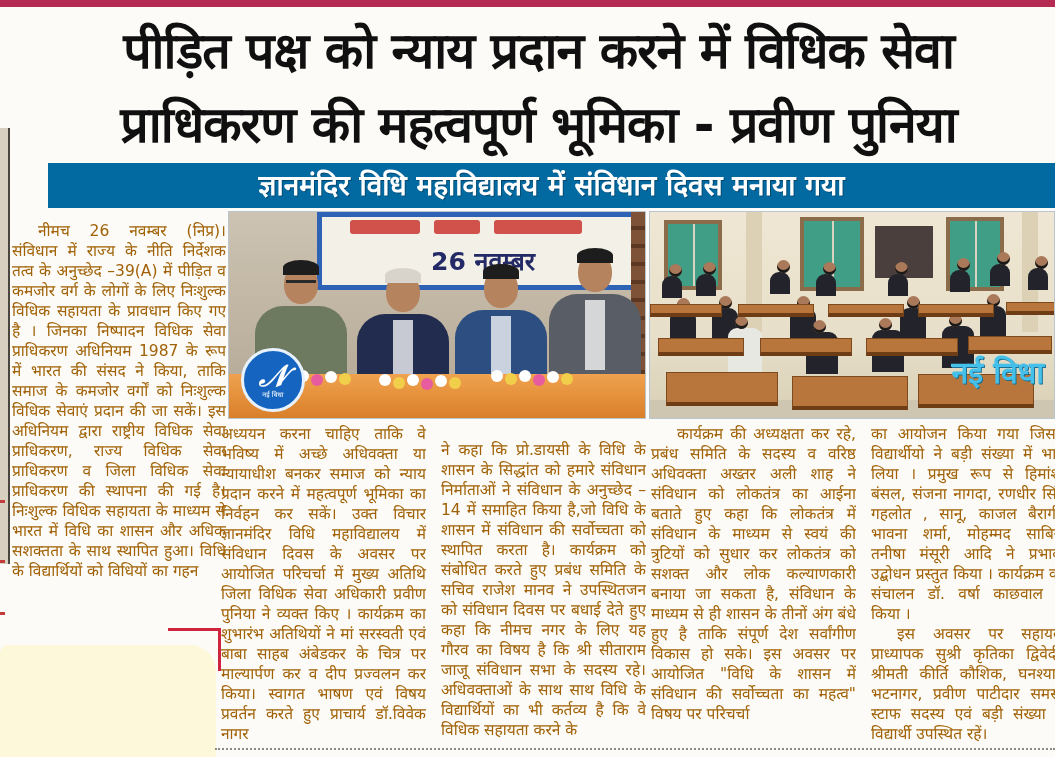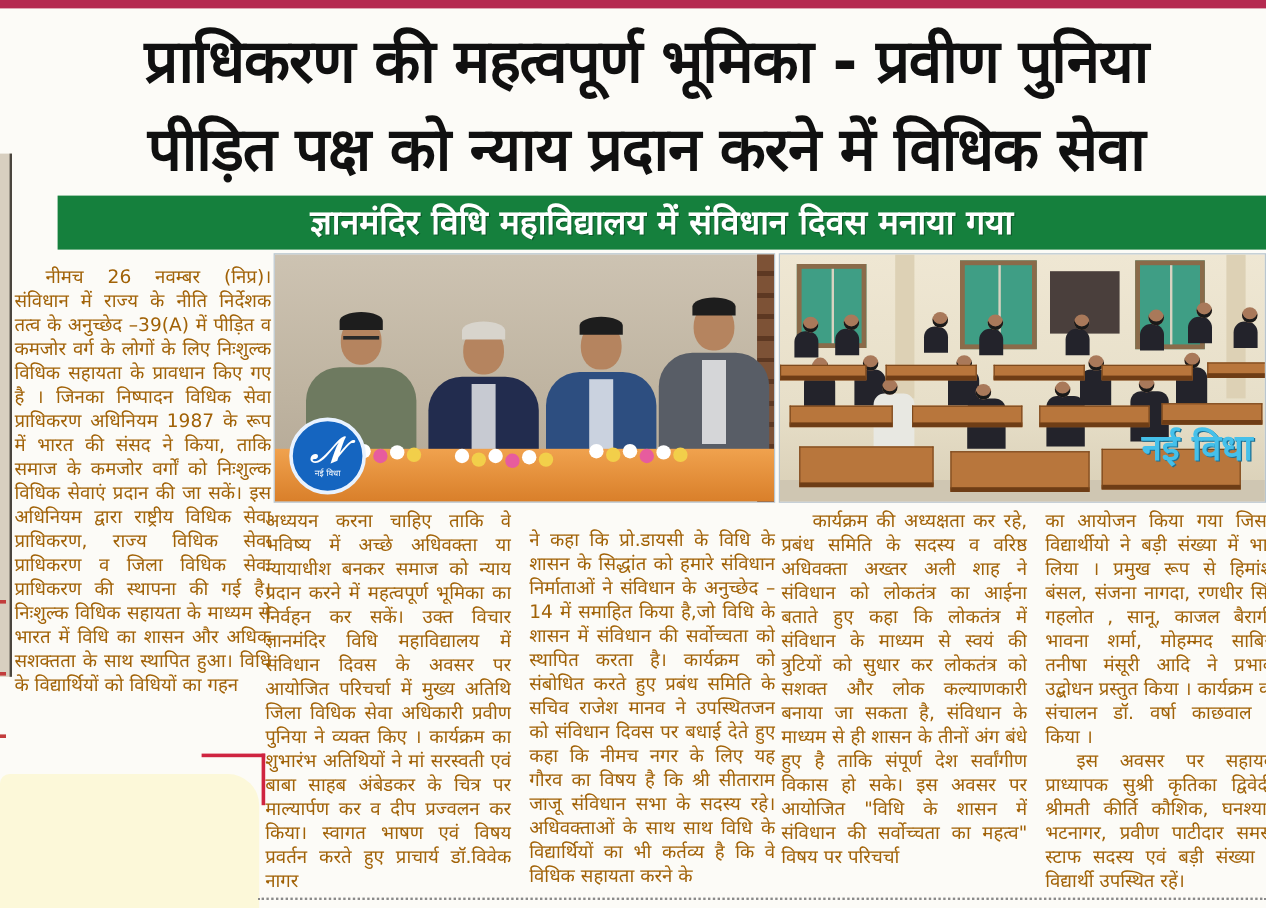--- a/index.html
+++ b/index.html
@@ -7,21 +7,21 @@
         font-family:"DejaVu Sans",sans-serif;}
   
   .top-bar{position:absolute;left:0;top:0;width:1055px;height:7px;background:#b52a50;}
   .left-edge{position:absolute;left:0;top:128px;width:8px;height:436px;background:#d8cfc0;border-right:2px solid #4a453e;}
   .red-tick{position:absolute;width:5px;height:3px;background:#c23c3c;}
   
   .headline{position:absolute;left:28px;right:6px;top:14px;height:148px;text-align:center;
             font-weight:bold;color:#101010;font-size:50px;line-height:74px;letter-spacing:-1px;}
   .headline span{display:block;white-space:nowrap;}
   
-  .subhead{position:absolute;left:48px;right:0;top:163px;height:45px;background:#15803d;
+  .subhead{position:absolute;left:48px;right:0;top:163px;height:45px;background:#0369a1;
            color:#ffffff;font-weight:bold;font-size:28px;line-height:45px;text-align:center;
            text-shadow:1px 1px 0 rgba(0,0,0,.30);white-space:nowrap;overflow:hidden;}
   
   .photo{position:absolute;top:211px;height:208px;overflow:hidden;border:1px solid #b9c6cf;box-sizing:border-box;}
   .photo-left{left:228px;width:418px;background:linear-gradient(180deg,#cdc3b2 0%,#bfb4a1 55%,#b2a694 100%);}
   .photo-right{left:649px;width:406px;background:linear-gradient(180deg,#efe7d3 0%,#e7dfc9 60%,#d9cfb6 100%);}
   
   .pl-banner{position:absolute;left:88px;top:0;width:332px;height:78px;background:#f3f0e7;
              border:5px solid #2e62b5;box-sizing:border-box;overflow:hidden;}
   .pl-red-smudge{position:absolute;top:3px;height:14px;background:#c9362e;border-radius:3px;opacity:.85;}
@@ -80,27 +80,33 @@
 
 <div id="page">
 
   <div class="top-bar"></div>
   <div class="left-edge"></div>
   <div class="red-tick" style="left:0;top:500px;"></div>
   <div class="red-tick" style="left:0;top:560px;"></div>
   <div class="red-tick" style="left:0;top:612px;"></div>
 
   <div class="headline">
+    <span>पीड़ित पक्ष को न्याय प्रदान करने में विधिक सेवा</span>
     <span>प्राधिकरण की महत्वपूर्ण भूमिका - प्रवीण पुनिया</span>
-    <span>पीड़ित पक्ष को न्याय प्रदान करने में विधिक सेवा</span>
   </div>
 
   <div class="subhead">ज्ञानमंदिर विधि महाविद्यालय में संविधान दिवस मनाया गया</div>
 
   <div class="photo photo-left">
+    <div class="pl-banner">
+      <div class="pl-red-smudge" style="left:28px;width:70px;"></div>
+      <div class="pl-red-smudge" style="left:112px;width:46px;"></div>
+      <div class="pl-red-smudge" style="left:172px;width:88px;"></div>
+      <div class="pl-banner-date">26 नवम्बर</div>
+    </div>
     <div class="pl-shelf"></div>
 
     <div class="man" style="left:26px;top:52px;">
       <div class="hd glasses"></div>
       <div class="bd no-v" style="background:#6e7a60;"></div>
     </div>
     <div class="man" style="left:128px;top:60px;">
       <div class="hd white-hair"></div>
       <div class="bd" style="background:#222c4e;"></div>
     </div>

